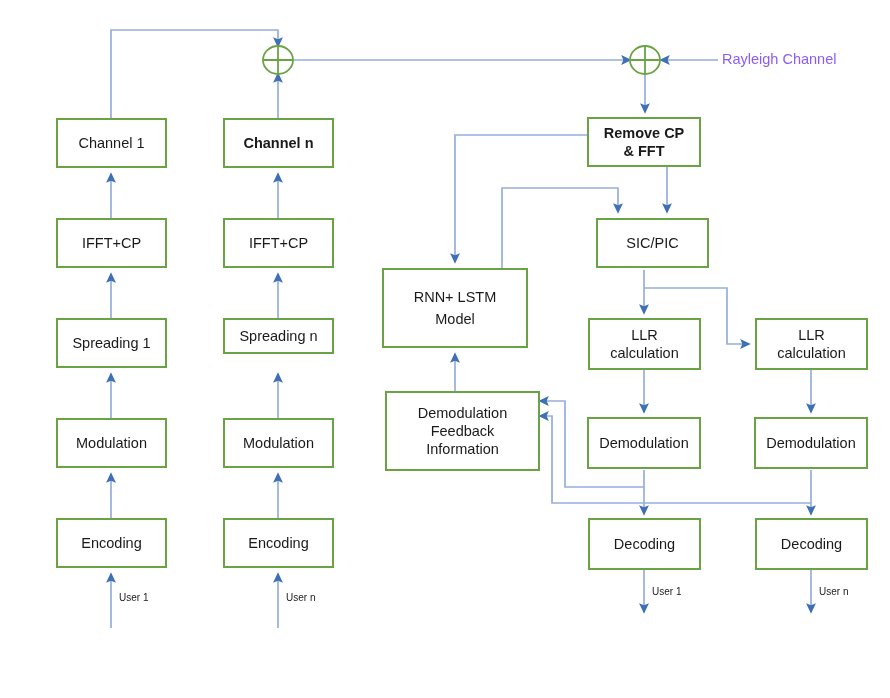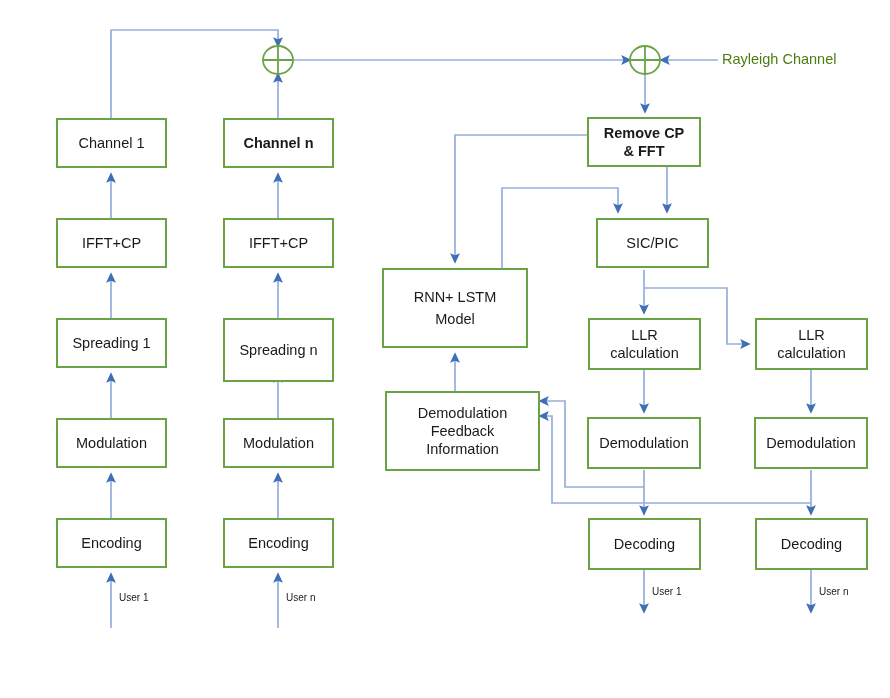--- a/index.html
+++ b/index.html
@@ -19,21 +19,21 @@
     color:#1a1a1a;
     font-size:14.5px;
     line-height:1.25;
     z-index:2;
   }
   .node .ln{display:block;}
   .node.spaced .ln + .ln{margin-top:4px;}
   .edge-label{
     position:absolute;
     font-size:14.5px;
-    color:#4d7c0f;
+    color:#8b5cf6;
     white-space:nowrap;
     z-index:3;
   }
   .small-label{
     position:absolute;
     font-size:10px;
     color:#1a1a1a;
     white-space:nowrap;
     z-index:3;
   }
@@ -130,21 +130,21 @@
     <span class="ln">Encoding</span>
   </div>
   <div class="small-label" style="left:119px;top:592px;">User 1</div>
 
   <div class="node" style="left:223px;top:118px;width:111px;height:50px;font-weight:bold;">
     <span class="ln">Channel n</span>
   </div>
   <div class="node" style="left:223px;top:218px;width:111px;height:50px;">
     <span class="ln">IFFT+CP</span>
   </div>
-  <div class="node" style="left:223px;top:318px;width:111px;height:64px;align-items:center;">
+  <div class="node" style="left:223px;top:318px;width:111px;height:36px;align-items:center;">
     <span class="ln">Spreading n</span>
   </div>
   <div class="node" style="left:223px;top:418px;width:111px;height:50px;">
     <span class="ln">Modulation</span>
   </div>
   <div class="node" style="left:223px;top:518px;width:111px;height:50px;">
     <span class="ln">Encoding</span>
   </div>
   <div class="small-label" style="left:286px;top:592px;">User n</div>
 

